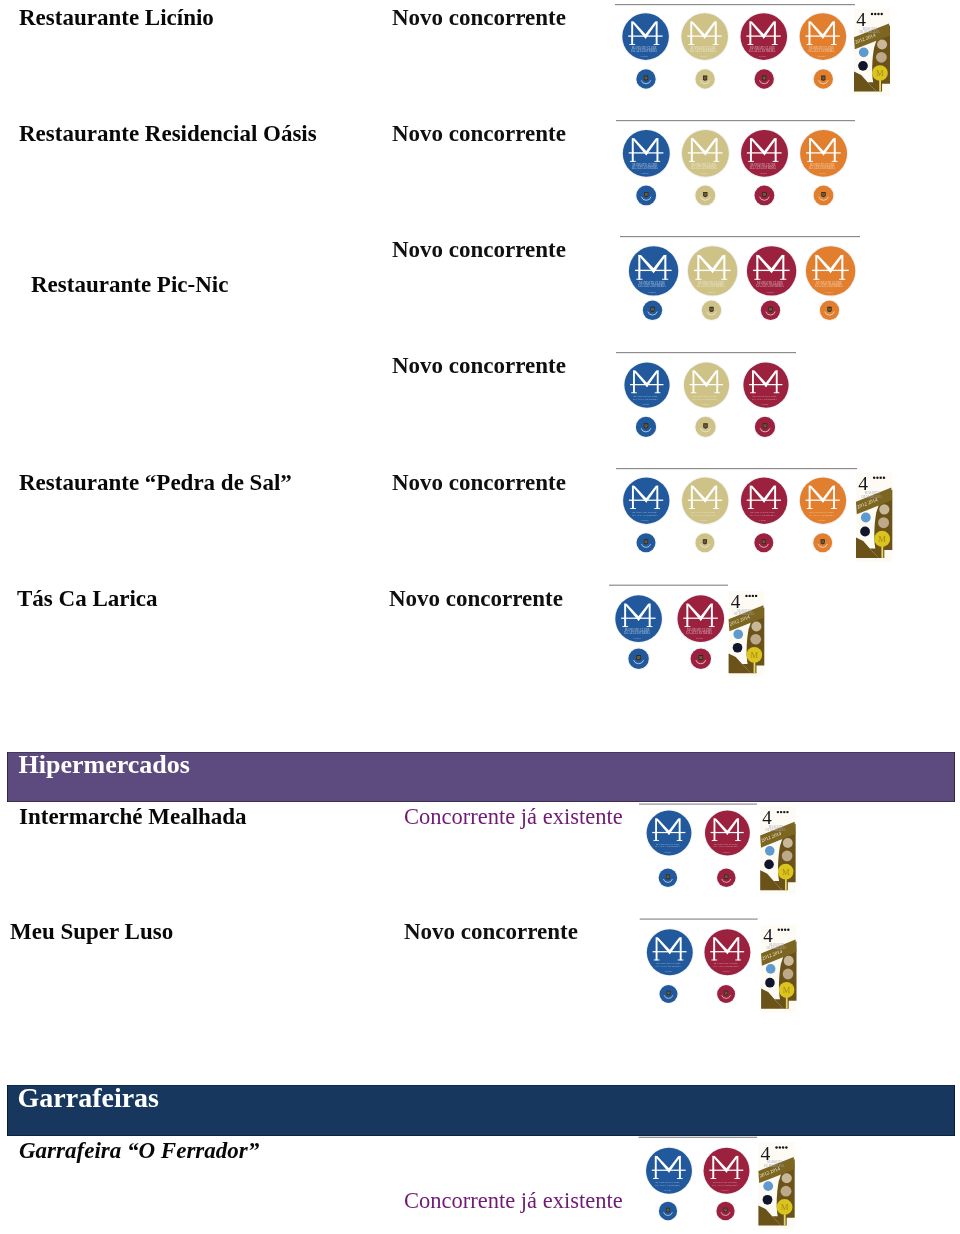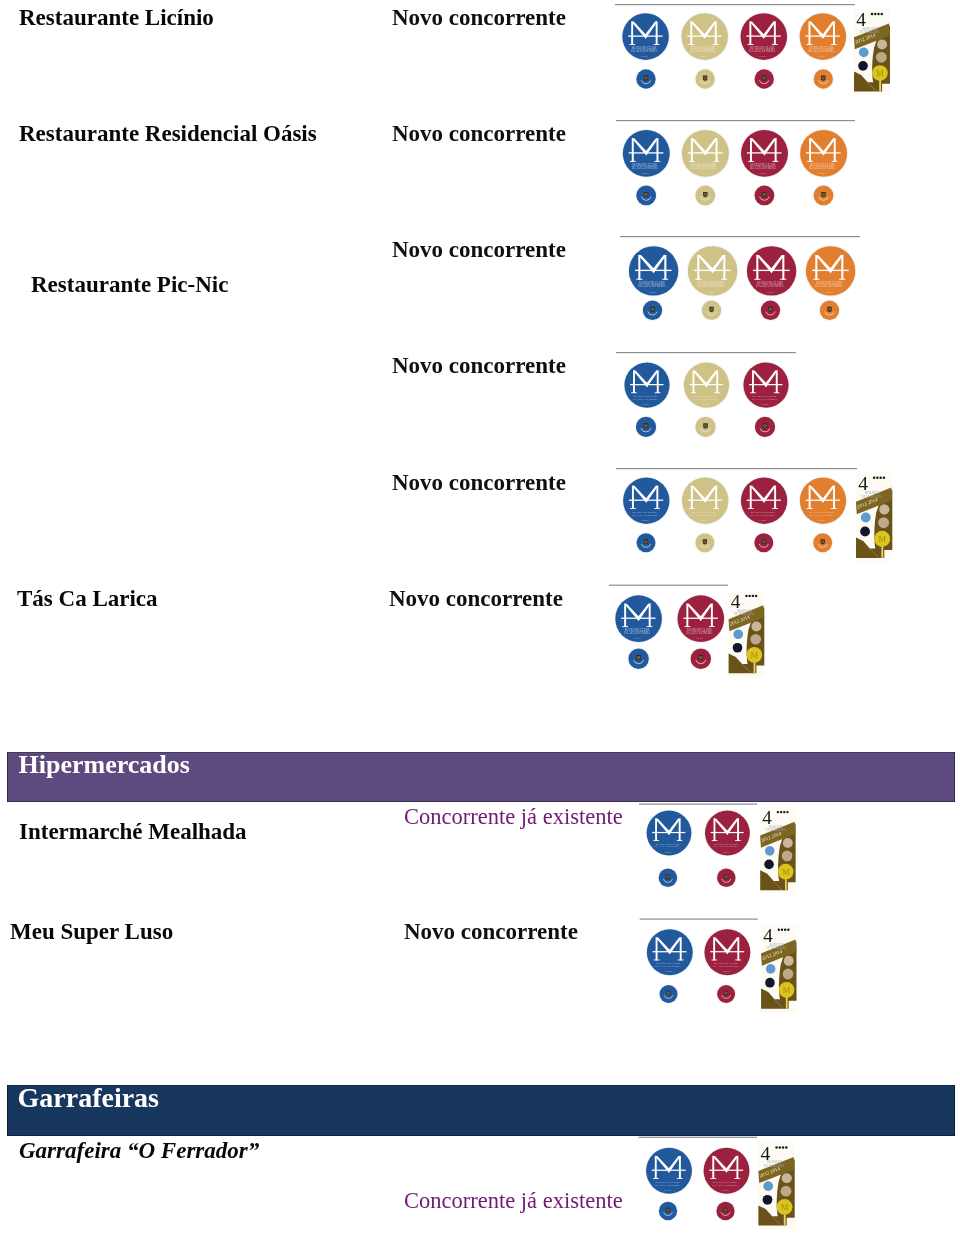--- a/index.html
+++ b/index.html
@@ -25,24 +25,25 @@
 <body>
 
 <div id="page">
     <div class="ent-name" style="left: 19px; top: 5px;">Restaurante Licínio</div>
     <div class="ent-status" style="left: 345px; top: 5px;">Novo concorrente</div>
     <div class="ent-name" style="left: 19px; top: 121px;">Restaurante Residencial Oásis</div>
     <div class="ent-status" style="left: 345px; top: 121px;">Novo concorrente</div>
     <div class="ent-name" style="left: 31px; top: 237px; margin-top: 35px;">Restaurante Pic-Nic</div>
     <div class="ent-status" style="left: 345px; top: 237px;">Novo concorrente</div>
     <div class="ent-status" style="left: 345px; top: 353px;">Novo concorrente</div>
+    <div class="ent-name" style="left: 19px; top: 470px;">Restaurante “Pedra de Sal”</div>
     <div class="ent-status" style="left: 345px; top: 470px;">Novo concorrente</div>
     <div class="ent-name" style="left: 17px; top: 586px; text-align: right;">Tás Ca Larica</div>
     <div class="ent-status" style="left: 342px; top: 586px;">Novo concorrente</div>
-    <div class="ent-name" style="left: 19px; top: 804px; margin-top: 15px;">Intermarché Mealhada</div>
+    <div class="ent-name" style="left: 19px; top: 804px;">Intermarché Mealhada</div>
     <div class="ent-status reg" style="left: 357px; top: 804px;">Concorrente já existente</div>
     <div class="ent-name" style="left: 10px; top: 919px;">Meu Super Luso</div>
     <div class="ent-status" style="left: 357px; top: 919px;">Novo concorrente</div>
     <div class="ent-name" style="left: 19px; top: 1138px; font-style: italic;">Garrafeira  “O Ferrador”</div>
     <div class="ent-status reg" style="left: 357px; top: 1188px;">Concorrente já existente</div>
     <div class="sec-bar" style="left: 7px; top: 752px; width: 948px; height: 50px; background: rgb(93, 74, 126); box-shadow: rgba(0, 0, 0, 0.45) 1px 0px 0px inset, rgba(0, 0, 0, 0.45) -1px 0px 0px inset, rgba(0, 0, 0, 0.35) 0px -1px 0px inset, rgba(0, 0, 0, 0.25) 0px 1px 0px inset;"></div>
     <div class="sec-label" style="left: 18.5px; top: 751.5px; font-size: 26px;">Hipermercados</div>
     <div class="sec-bar" style="left: 7px; top: 1085px; width: 948px; height: 51px; background: rgb(23, 55, 94); box-shadow: rgba(0, 0, 0, 0.45) 1px 0px 0px inset, rgba(0, 0, 0, 0.45) -1px 0px 0px inset, rgba(0, 0, 0, 0.35) 0px -1px 0px inset, rgba(0, 0, 0, 0.25) 0px 1px 0px inset;"></div>
     <div class="sec-label" style="left: 17.5px; top: 1085px; font-size: 28px;">Garrafeiras</div>
     <div class="photo" style="left: 0px; top: 0px; width: 960px; height: 1234px; pointer-events: none;">

